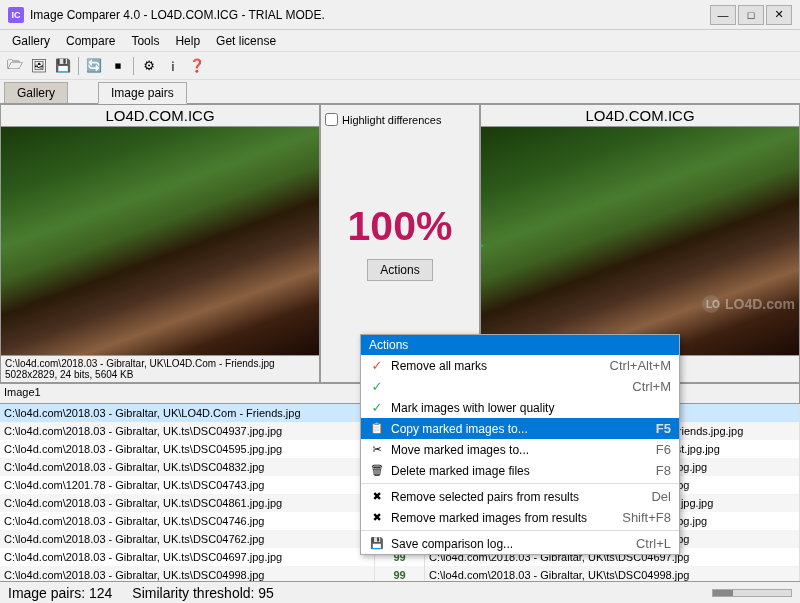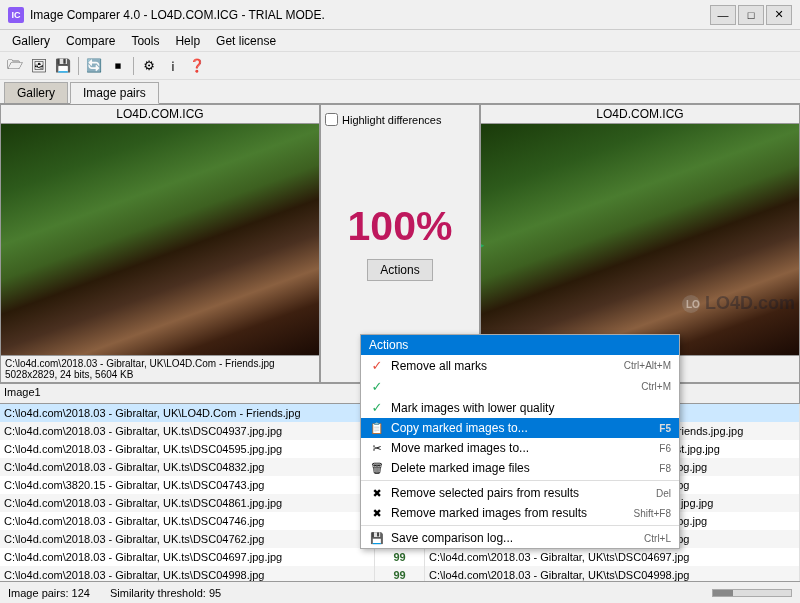--- a/index.html
+++ b/index.html
@@ -17,30 +17,30 @@
     .menu-item { padding: 2px 8px; cursor: pointer; font-size: 12px; }
 
     
     #toolbar { background: #f0f0f0; height: 28px; display: flex; align-items: center; padding: 2px 4px; gap: 2px; border-bottom: 1px solid #ddd; }
     .tool-btn { width: 22px; height: 22px; border: 1px solid transparent; background: transparent; cursor: pointer; display: flex; align-items: center; justify-content: center; font-size: 13px; }
     .tool-sep { width: 1px; height: 18px; background: #adadad; margin: 0 2px; }
 
     
     #tabbar { background: #f0f0f0; height: 24px; display: flex; align-items: flex-end; padding: 0 4px; border-bottom: 1px solid #999; }
     .tab { padding: 3px 12px; cursor: pointer; font-size: 12px; border: 1px solid #aaa; border-bottom: none; background: #d4d0c8; margin-right: 2px; }
-    .tab.active { background: #f0f0f0; border-bottom: 1px solid #f0f0f0; margin-bottom: -1px; }
+    .tab.active { background: #f0f0f0; border-bottom: 1px solid #f0f0f0; margin-bottom: -1px; margin-left: 28px; }
 
     
     #main { display: flex; flex-direction: column; height: calc(603px - 30px - 22px - 28px - 24px); }
 
     
     #image-area { display: flex; height: 280px; background: #d4d0c8; border-bottom: 1px solid #999; position: relative; }
     
     .image-panel { flex: 1; display: flex; flex-direction: column; overflow: hidden; border: 1px solid #999; }
-    .image-panel-header { background: #f0f0f0; text-align: center; font-size: 12px; padding: 2px; border-bottom: 1px solid #999; font-weight: normal; }
+    .image-panel-header { background: #f0f0f0; text-align: center; font-size: 15px; padding: 2px; border-bottom: 1px solid #999; font-weight: normal; }
     .image-panel-content { flex: 1; overflow: hidden; position: relative; background: #888; }
     
     
     .monkey-img { width: 100%; height: 100%; background: 
       radial-gradient(ellipse at 30% 60%, #3d2b1f 40%, transparent 60%),
       radial-gradient(ellipse at 60% 40%, #5a3825 30%, transparent 50%),
       radial-gradient(ellipse at 50% 70%, #6b4c35 50%, transparent 70%),
       linear-gradient(180deg, #2d5a1b 0%, #4a7c2f 30%, #3d2b1f 60%, #1a0f08 100%);
       background-color: #2a4a1a;
     }
@@ -55,21 +55,21 @@
     
     #actions-btn { background: #e1e1e1; border: 1px solid #adadad; padding: 3px 12px; cursor: pointer; font-size: 12px; margin-bottom: 4px; }
 
     
     #context-menu { position: absolute; top: 230px; left: 360px; background: white; border: 1px solid #aaa; box-shadow: 2px 2px 6px rgba(0,0,0,0.3); z-index: 100; min-width: 320px; }
     .ctx-header { background: #0078d7; color: white; padding: 3px 8px; font-size: 12px; }
     .ctx-item { display: flex; align-items: center; padding: 3px 8px; cursor: pointer; font-size: 12px; white-space: nowrap; justify-content: space-between; }
     .ctx-item.selected { background: #0078d7; color: white; }
     .ctx-item-left { display: flex; align-items: center; gap: 6px; }
     .ctx-icon { width: 16px; text-align: center; font-size: 11px; }
-    .ctx-shortcut { color: #666; font-size: 10px; margin-left: 8px; }
+    .ctx-shortcut { color: #666; font-size: 13px; margin-left: 8px; }
     .ctx-item.selected .ctx-shortcut { color: #ddd; font-weight: bold; }
     .ctx-sep { height: 1px; background: #ddd; margin: 2px 0; }
     .ctx-check { color: #e74c3c; font-size: 13px; }
     .ctx-check.green { color: #27ae60; }
 
     
     #arrow-indicator { position: absolute; right: -8px; top: 50%; transform: translateY(-50%); color: #27ae60; font-size: 18px; z-index: 2; }
 
     
     #list-area { flex: 1; display: flex; flex-direction: column; overflow: hidden; }
@@ -79,21 +79,21 @@
     
     #list-body { flex: 1; overflow-y: auto; overflow-x: hidden; }
     .list-row { display: grid; grid-template-columns: 1fr 50px 1fr; height: 18px; cursor: pointer; }
     .list-row:nth-child(odd) { background: white; }
     .list-row:nth-child(even) { background: #f5f5f5; }
     .list-row.selected { background: #cce8ff; }
     .list-cell { font-size: 11px; padding: 1px 4px; border-right: 1px solid #e0e0e0; overflow: hidden; white-space: nowrap; display: flex; align-items: center; }
     .list-cell.score { justify-content: center; color: #2d6a2d; font-weight: bold; }
     
     
-    #statusbar { background: #f0f0f0; height: 22px; display: flex; align-items: center; padding: 0 8px; border-top: 1px solid #999; font-size: 11px; justify-content: space-between; }
+    #statusbar { background: #f0f0f0; height: 22px; display: flex; align-items: center; padding: 0 8px; border-top: 1px solid #999; font-size: 14px; justify-content: space-between; }
     #statusbar-left { display: flex; gap: 20px; }
     
     
     #list-body::-webkit-scrollbar { width: 14px; }
     #list-body::-webkit-scrollbar-track { background: #f0f0f0; }
     #list-body::-webkit-scrollbar-thumb { background: #c0c0c0; border: 1px solid #adadad; }
     
     
     #watermark { position: absolute; bottom: 41px; right: 4px; opacity: 0.5; font-size: 14px; font-weight: bold; color: #666; display: flex; align-items: center; gap: 4px; }
 
@@ -174,21 +174,21 @@
       <div class="image-panel-content">
         <div class="monkey-img" style="width:100%;height:100%;background:
           linear-gradient(160deg, #1a3a0a 0%, #2d5a1b 20%, #4a7c2f 35%, #3d6020 45%, #2a1a08 55%, #4a3020 65%, #8a6040 75%, #3d2010 85%, #1a0a04 100%);
           background-color: #2a4a1a;
           "></div>
         <div id="watermark">
           <svg width="20" height="20" viewBox="0 0 20 20">
               <circle cx="10" cy="10" r="9" fill="#aaa" opacity="0.5"></circle>
               <text x="5" y="14" font-size="10" fill="white">LO</text>
             </svg>
-          <span style="font-size:18px;font-weight:bold;color:#0f172a;opacity:0.7;">LO4D.com</span>
+          <span style="font-size:14px;font-weight:bold;color:#ffffff;opacity:0.7;">LO4D.com</span>
         </div>
       </div>
       <div class="image-panel-footer">
         <div>...Gibraltar, UK\DSC04937.jpg</div>
         <div>...bits, 5604 KB</div>
       </div>
 
       <div id="arrow-indicator" style="position:absolute;left:-12px;top:50%;transform:translateY(-50%);color:#27ae60;font-size:20px;">▶</div>
     </div>
 
@@ -284,21 +284,21 @@
     <div class="list-cell">C:\lo4d.com\2018.03 - Gibraltar, UK.ts\DSC04595.jpg.jpg</div>
     <div class="list-cell score">100</div>
     <div class="list-cell">C:\lo4d.com\2018.03 - Gibraltar, UK\LO4D.Com Test.jpg.jpg</div>
   </div>
         <div class="list-row">
     <div class="list-cell">C:\lo4d.com\2018.03 - Gibraltar, UK.ts\DSC04832.jpg</div>
     <div class="list-cell score">99</div>
     <div class="list-cell">C:\lo4d.com\2018.03 - Gibraltar, UK\ts\DSC04832.jpg.jpg</div>
   </div>
         <div class="list-row">
-    <div class="list-cell">C:\lo4d.com\3820.15 - Gibraltar, UK.ts\DSC04743.jpg</div>
+    <div class="list-cell">C:\lo4d.com\1201.78 - Gibraltar, UK.ts\DSC04743.jpg</div>
     <div class="list-cell score">99</div>
     <div class="list-cell">C:\lo4d.com\2018.03 - Gibraltar, UK\ts\DSC04743.jpg</div>
   </div>
         <div class="list-row">
     <div class="list-cell">C:\lo4d.com\2018.03 - Gibraltar, UK.ts\DSC04861.jpg.jpg</div>
     <div class="list-cell score">99</div>
     <div class="list-cell">C:\lo4d.com\2018.03 - Gibraltar, UK\ts\DSC04861b.jpg.jpg</div>
   </div>
         <div class="list-row">
     <div class="list-cell">C:\lo4d.com\2018.03 - Gibraltar, UK.ts\DSC04746.jpg</div>

